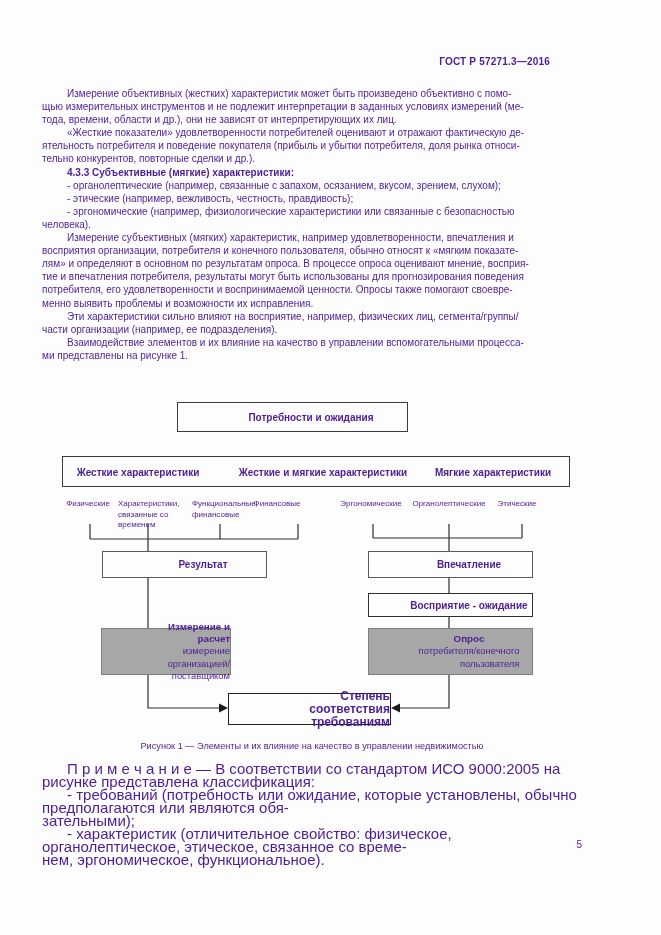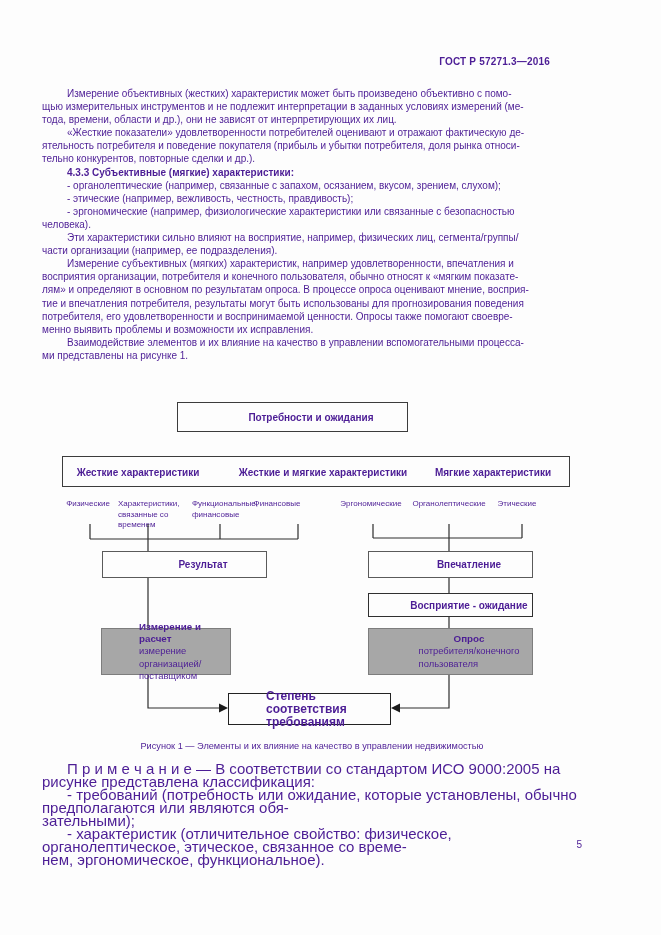--- a/index.html
+++ b/index.html
@@ -13,21 +13,21 @@
   }
   .text-col{
     position:absolute;left:42px;top:87px;width:540px;
     font-size:10px;line-height:13.1px;
   }
   .text-col p{margin:0;white-space:pre-line;text-indent:25px;}
   .text-col p.heading{font-weight:bold;}
   
   .dbox{
     position:absolute;display:flex;align-items:center;justify-content:center;
-    background:#fdfdfd;font-weight:bold;font-size:10px;text-align:left;
+    background:#fdfdfd;font-weight:bold;font-size:10px;text-align:right;
     box-sizing:border-box;
     padding-left:37px;
   }
   .b-needs{left:177px;top:402px;width:231px;height:30px;border:1.6px solid #3c3c3c;}
   .b-wide{left:62px;top:456px;width:508px;height:31px;border:1.6px solid #3c3c3c;}
   .b-wide span{position:absolute;top:50%;transform:translate(-50%,-50%);white-space:nowrap;}
   .b-result{left:102px;top:551px;width:165px;height:27px;border:1.2px solid #5a5a5a;}
   .b-impression{left:368px;top:551px;width:165px;height:27px;border:1.2px solid #5a5a5a;}
   .b-perception{left:368px;top:593px;width:165px;height:24px;border:1.5px solid #303030;}
   .b-gray{
@@ -70,28 +70,28 @@
 щью измерительных инструментов и не подлежит интерпретации в заданных условиях измерений (ме-
 тода, времени, области и др.), они не зависят от интерпретирующих их лиц.</p>
     <p>«Жесткие показатели» удовлетворенности потребителей оценивают и отражают фактическую де-
 ятельность потребителя и поведение покупателя (прибыль и убытки потребителя, доля рынка относи-
 тельно конкурентов, повторные сделки и др.).</p>
     <p class="heading">4.3.3 Субъективные (мягкие) характеристики:</p>
     <p>- органолептические (например, связанные с запахом, осязанием, вкусом, зрением, слухом);</p>
     <p>- этические (например, вежливость, честность, правдивость);</p>
     <p>- эргономические (например, физиологические характеристики или связанные с безопасностью
 человека).</p>
-    <p>Эти характеристики сильно влияют на восприятие, например, физических лиц, сегмента/группы/
-части организации (например, ее подразделения).</p>
     <p>Измерение субъективных (мягких) характеристик, например удовлетворенности, впечатления и
 восприятия организации, потребителя и конечного пользователя, обычно относят к «мягким показате-
 лям» и определяют в основном по результатам опроса. В процессе опроса оценивают мнение, восприя-
 тие и впечатления потребителя, результаты могут быть использованы для прогнозирования поведения
 потребителя, его удовлетворенности и воспринимаемой ценности. Опросы также помогают своевре-
 менно выявить проблемы и возможности их исправления.</p>
+    <p>Эти характеристики сильно влияют на восприятие, например, физических лиц, сегмента/группы/
+части организации (например, ее подразделения).</p>
     <p>Взаимодействие элементов и их влияние на качество в управлении вспомогательными процесса-
 ми представлены на рисунке 1.</p>
   </div>
 
   <div class="dbox b-needs">Потребности и ожидания</div>
 
   <div class="dbox b-wide">
     <span style="left:75px">Жесткие характеристики</span>
     <span style="left:260px">Жесткие и мягкие характеристики</span>
     <span style="left:430px">Мягкие характеристики</span>

